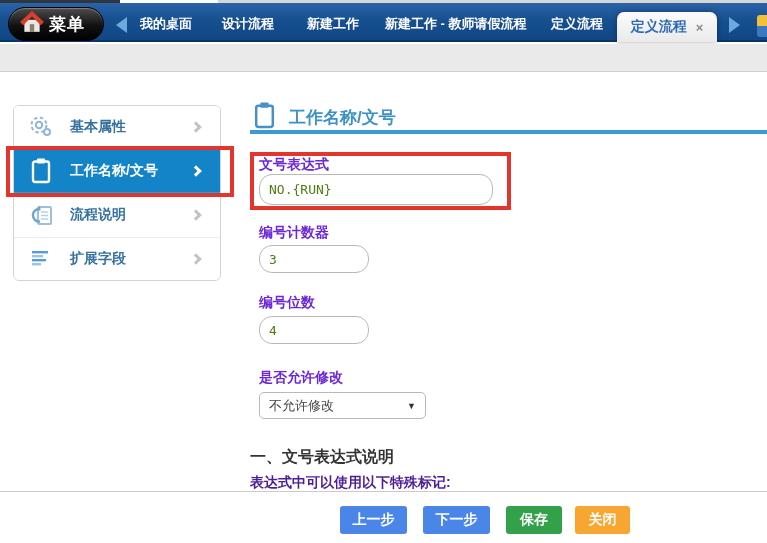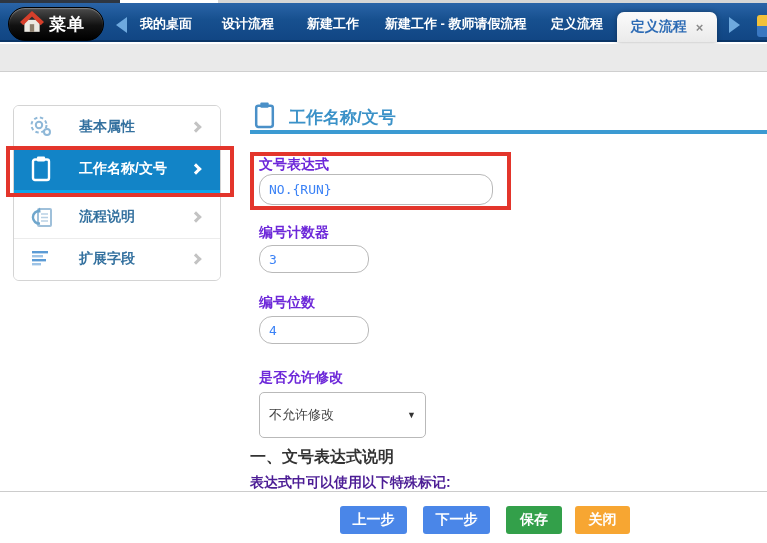--- a/index.html
+++ b/index.html
@@ -42,48 +42,48 @@
   .subband { position:absolute; left:0; top:44px; width:767px; height:28px;
     background:#eaeaea; border-bottom:1px solid #cfcfcf; }
 
   
   .sidebar { position:absolute; left:13px; top:105px; width:208px; height:176px;
     background:#fff; border:1px solid #d4d4d4; border-radius:6px; overflow:hidden;
     display:flex; flex-direction:column; }
   .side-item { flex:1; display:flex; align-items:center; padding:0 14px; cursor:pointer;
     border-top:1px solid #ececec; background:#fff; }
   .side-item:first-child { border-top:none; }
-  .side-item .lbl { flex:1; margin-left:25px; font-size:14px; font-weight:bold; color:#34719f; }
+  .side-item .lbl { flex:1; margin-left:16px; font-size:14px; font-weight:bold; color:#34719f; }
   .side-item .chev { width:8px; height:8px; border-top:3px solid #c3c3c3; border-right:3px solid #c3c3c3;
     transform:rotate(45deg); margin-right:6px; }
   .side-item.selected { background:#1284c7; border-top:1px solid #1284c7; }
-  .side-item.selected + .side-item { border-top:7px solid #0ea5e9;justify-content:flex-end; }
+  .side-item.selected + .side-item { border-top:2px solid #0ea5e9;justify-content:flex-end; }
   .side-item.selected .lbl { color:#fff; }
   .side-item.selected .chev { border-color:#fff; }
   .side-icon { width:26px; height:26px; display:flex; align-items:center; justify-content:center; }
 
   
   .annot { position:absolute; border:4px solid #e3352b; background:transparent; pointer-events:none; }
   .annot1 { left:6px; top:146px; width:228px; height:51px; }
   .annot2 { left:250px; top:152px; width:261px; height:58px; }
 
   
   .main-title-icon { position:absolute; left:254px; top:102px; }
   .main-title { position:absolute; left:289px; top:106px; font-size:17px; font-weight:bold; color:#3b92c8; }
   .title-rule { position:absolute; left:250px; top:130px; width:517px; height:4px; background:#3b9ad2; }
 
   .fld-label { position:absolute; font-size:14px; font-weight:bold; color:#6d28d9; }
   .fld-input { position:absolute; border:1px solid #b9b9b9; border-radius:13px; background:#fff;
-    font-family:"DejaVu Sans Mono","Liberation Mono",monospace; font-size:13px; color:#3b82f6;
+    font-family:"DejaVu Sans Mono","Liberation Mono",monospace; font-size:13px; color:#4d7c0f;
     padding:12px 9px; outline:none; }
   .lbl-1 { left:259px; top:156px; } .inp-1 { left:259px; top:174px; width:234px; height:31px; }
   .lbl-2 { left:259px; top:224px; } .inp-2 { left:259px; top:245px; width:110px; height:28px; }
   .lbl-3 { left:259px; top:294px; } .inp-3 { left:259px; top:316px; width:110px; height:28px; }
   .lbl-4 { left:259px; top:369px; }
-  .fake-select { position:absolute; left:259px; top:392px; width:167px; height:46px;
+  .fake-select { position:absolute; left:259px; top:392px; width:167px; height:27px;
     border:1px solid #b9b9b9; border-radius:5px; background:#fff; cursor:pointer;
     display:flex; align-items:center; padding:0 9px; font-size:13px; color:#444; }
   .fake-select .arrow { margin-left:auto; font-size:9px; color:#333; }
 
   .section-heading { position:absolute; left:250px; top:447px; font-size:16px; font-weight:bold; color:#333; }
   .section-text { position:absolute; left:250px; top:474px; font-size:14px; font-weight:bold; color:#4c1d95; }
 
   
   .footer { position:absolute; left:0; top:491px; width:767px; height:52px;
     background:#fff; border-top:1px solid #ccc; }

